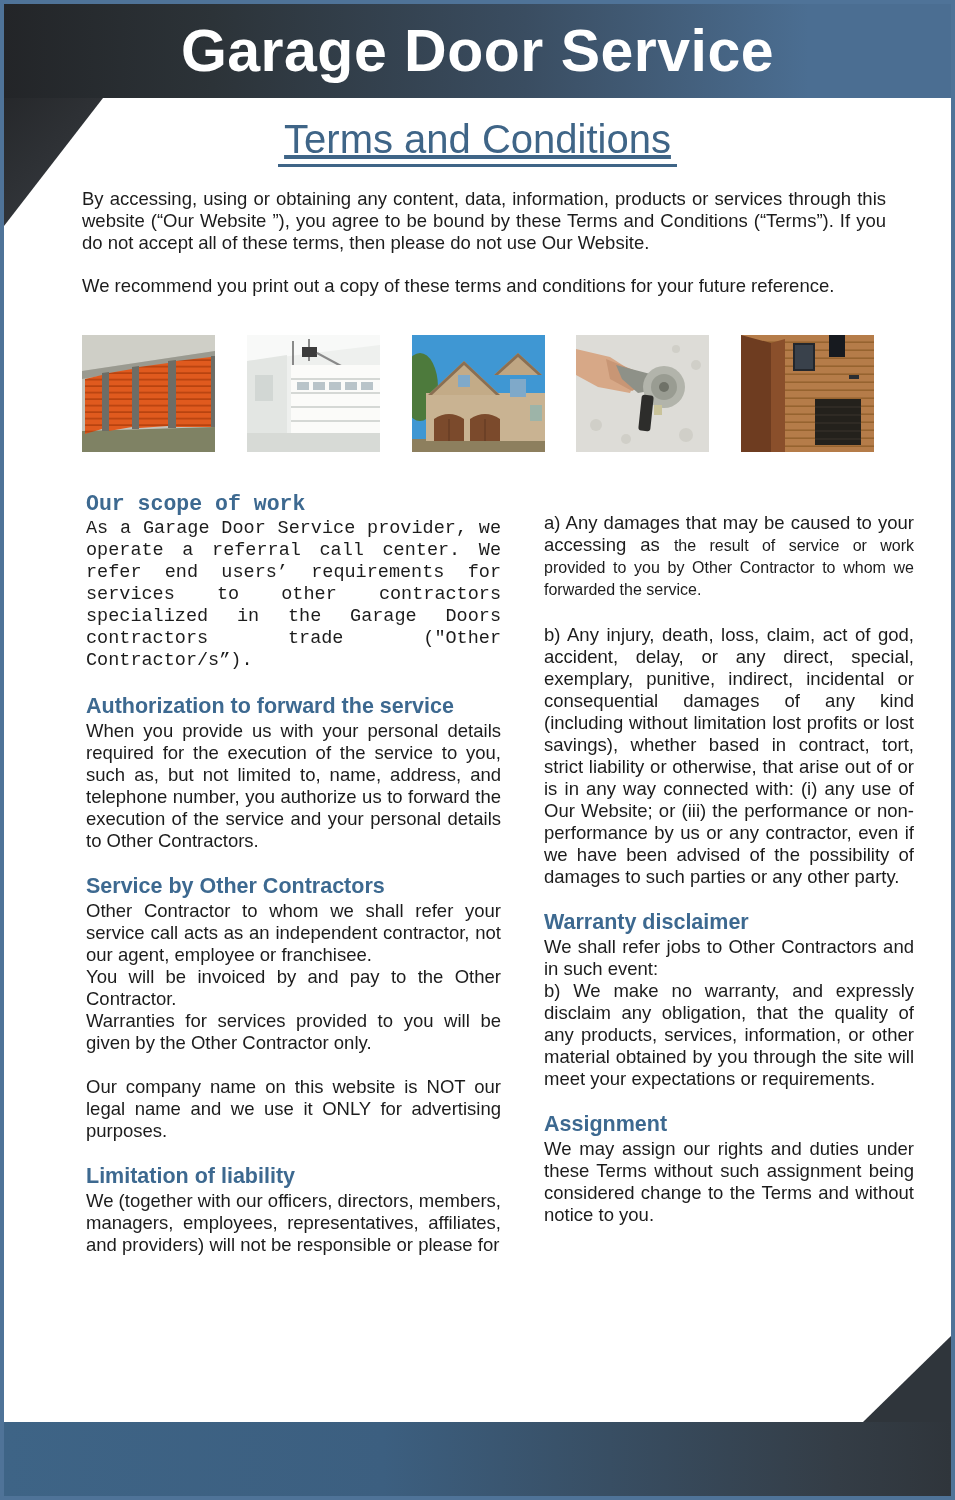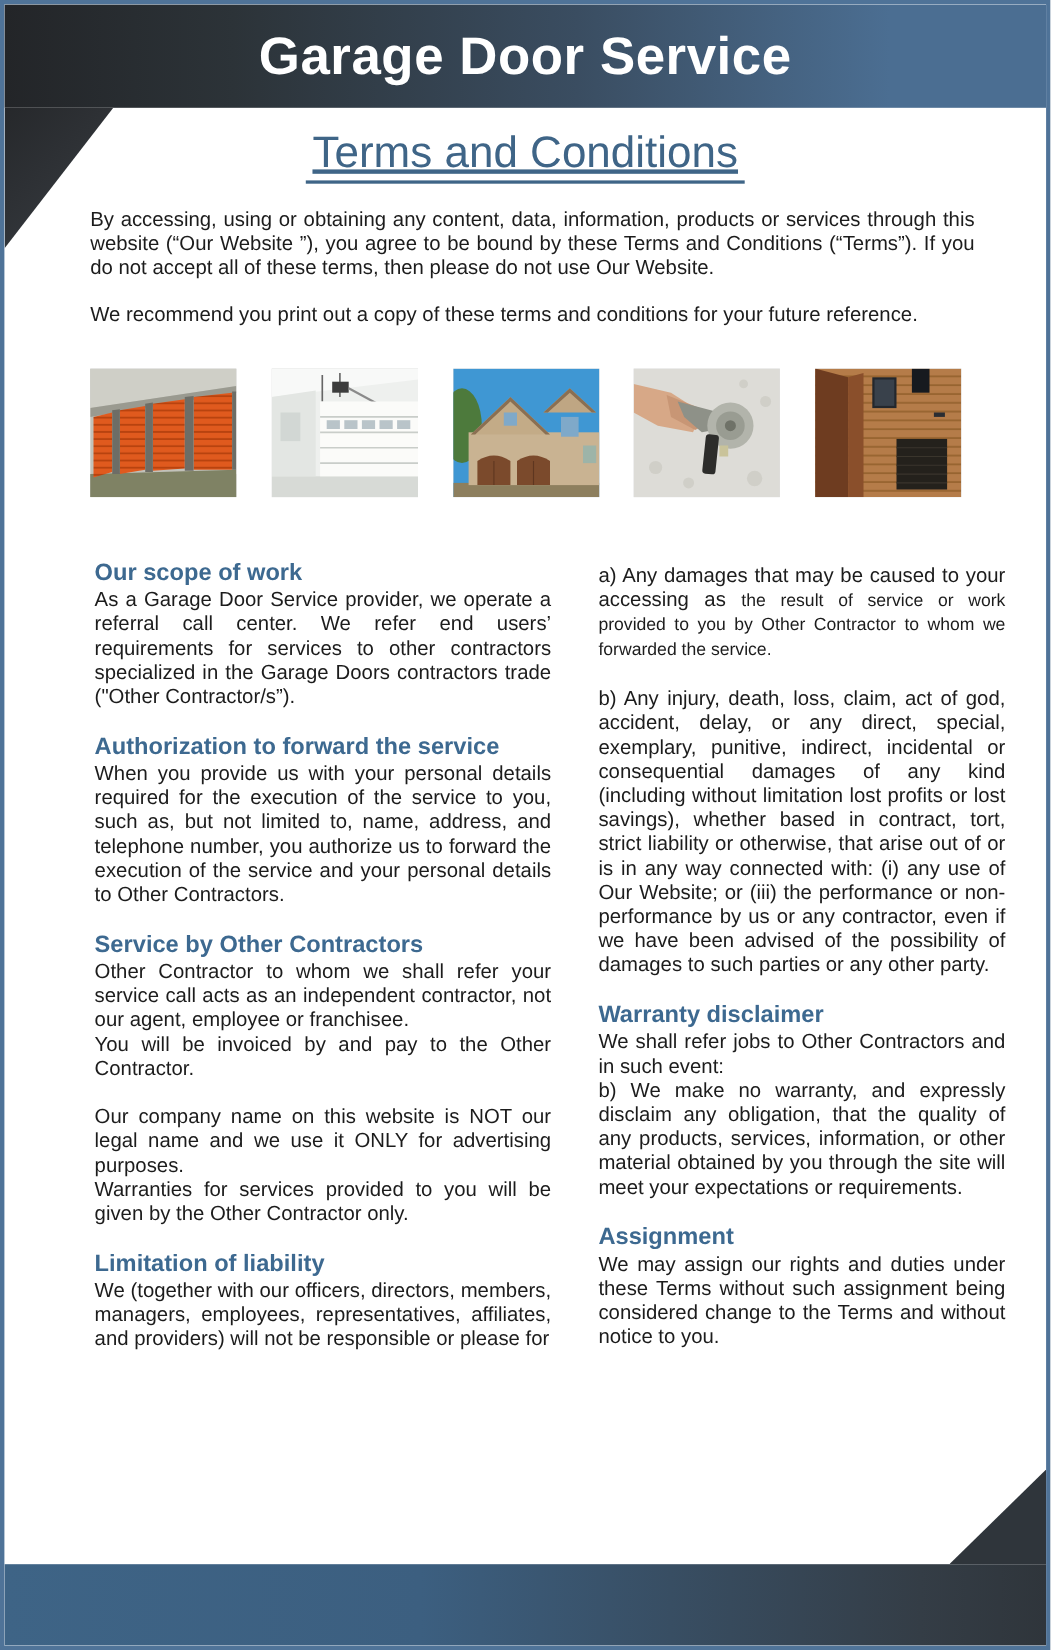--- a/index.html
+++ b/index.html
@@ -11,21 +11,21 @@
     background:#ffffff; border:4px solid #4f7398; overflow:hidden;
   }
 
   
   .banner{
     height:94px; width:100%;
     background:linear-gradient(90deg,#232528 0%,#2c3338 22%,#3a4d61 55%,#4b6e92 85%,#4b6e92 100%);
     display:flex; align-items:center; justify-content:center;
   }
   .banner h1{
-    color:#ffffff; font-size:48px; font-weight:bold; letter-spacing:.5px;
+    color:#ffffff; font-size:59px; font-weight:bold; letter-spacing:.5px;
   }
 
   
   .corner-tl{
     position:absolute; top:94px; left:0; width:99px; height:128px;
     background:linear-gradient(135deg,#26282b 0%,#35393e 80%);
     clip-path:polygon(0 0,100% 0,0 100%);
   }
   .corner-br{
     position:absolute; bottom:74px; right:0; width:88px; height:86px;
@@ -56,21 +56,21 @@
     padding:38px 77px 0 78px;
   }
   .photo{ width:133px; height:117px; overflow:hidden; background:#ddd; }
   .photo svg{ display:block; width:133px; height:117px; }
 
   .columns{ display:flex; gap:43px; padding:40px 37px 0 82px; }
   .col-left{ width:415px; flex:0 0 415px; }
   .col-right{ flex:1; padding-top:20px; }
 
   .sec{ margin-top:22px; }
-  .sec:first-child{ margin-top:16px; }
+  .sec:first-child{ margin-top:0;font-family:Liberation Mono, monospace; }
   .sec h3{
     font-size:21.5px; font-weight:bold; color:#3d6990; line-height:25px; margin-bottom:1px;
   }
   .body-p{
     font-size:18.5px; line-height:22px; color:#1c1c1c; text-align:justify;
   }
   .gap-above{ margin-top:22px; }
   .p-space{ margin-top:24px; }
   .smaller{ font-size:16px; line-height:19px; }
 </style>
@@ -226,22 +226,22 @@
 
       <div class="sec">
         <h3>Authorization to forward the service</h3>
         <p class="body-p">When you provide us with your personal details required for the execution of the service to you, such as, but not limited to, name, address, and telephone number, you authorize us to forward the execution of the service and your personal details to Other Contractors.</p>
       </div>
 
       <div class="sec">
         <h3>Service by Other Contractors</h3>
         <p class="body-p">Other Contractor to whom we shall refer your service call acts as an independent contractor, not our agent, employee or franchisee.</p>
         <p class="body-p">You will be invoiced by and pay to the Other Contractor.</p>
+        <p class="body-p">Warranties for services provided to you will be given by the Other Contractor only.</p>
         <p class="body-p gap-above">Our company name on this website is NOT our legal name and we use it ONLY for advertising purposes.</p>
-        <p class="body-p">Warranties for services provided to you will be given by the Other Contractor only.</p>
       </div>
 
       <div class="sec">
         <h3>Limitation of liability</h3>
         <p class="body-p">We (together with our officers, directors, members, managers, employees, representatives, affiliates, and providers) will not be responsible or please for</p>
       </div>
     </div>
 
     <div class="col-right">
       <p class="body-p">

